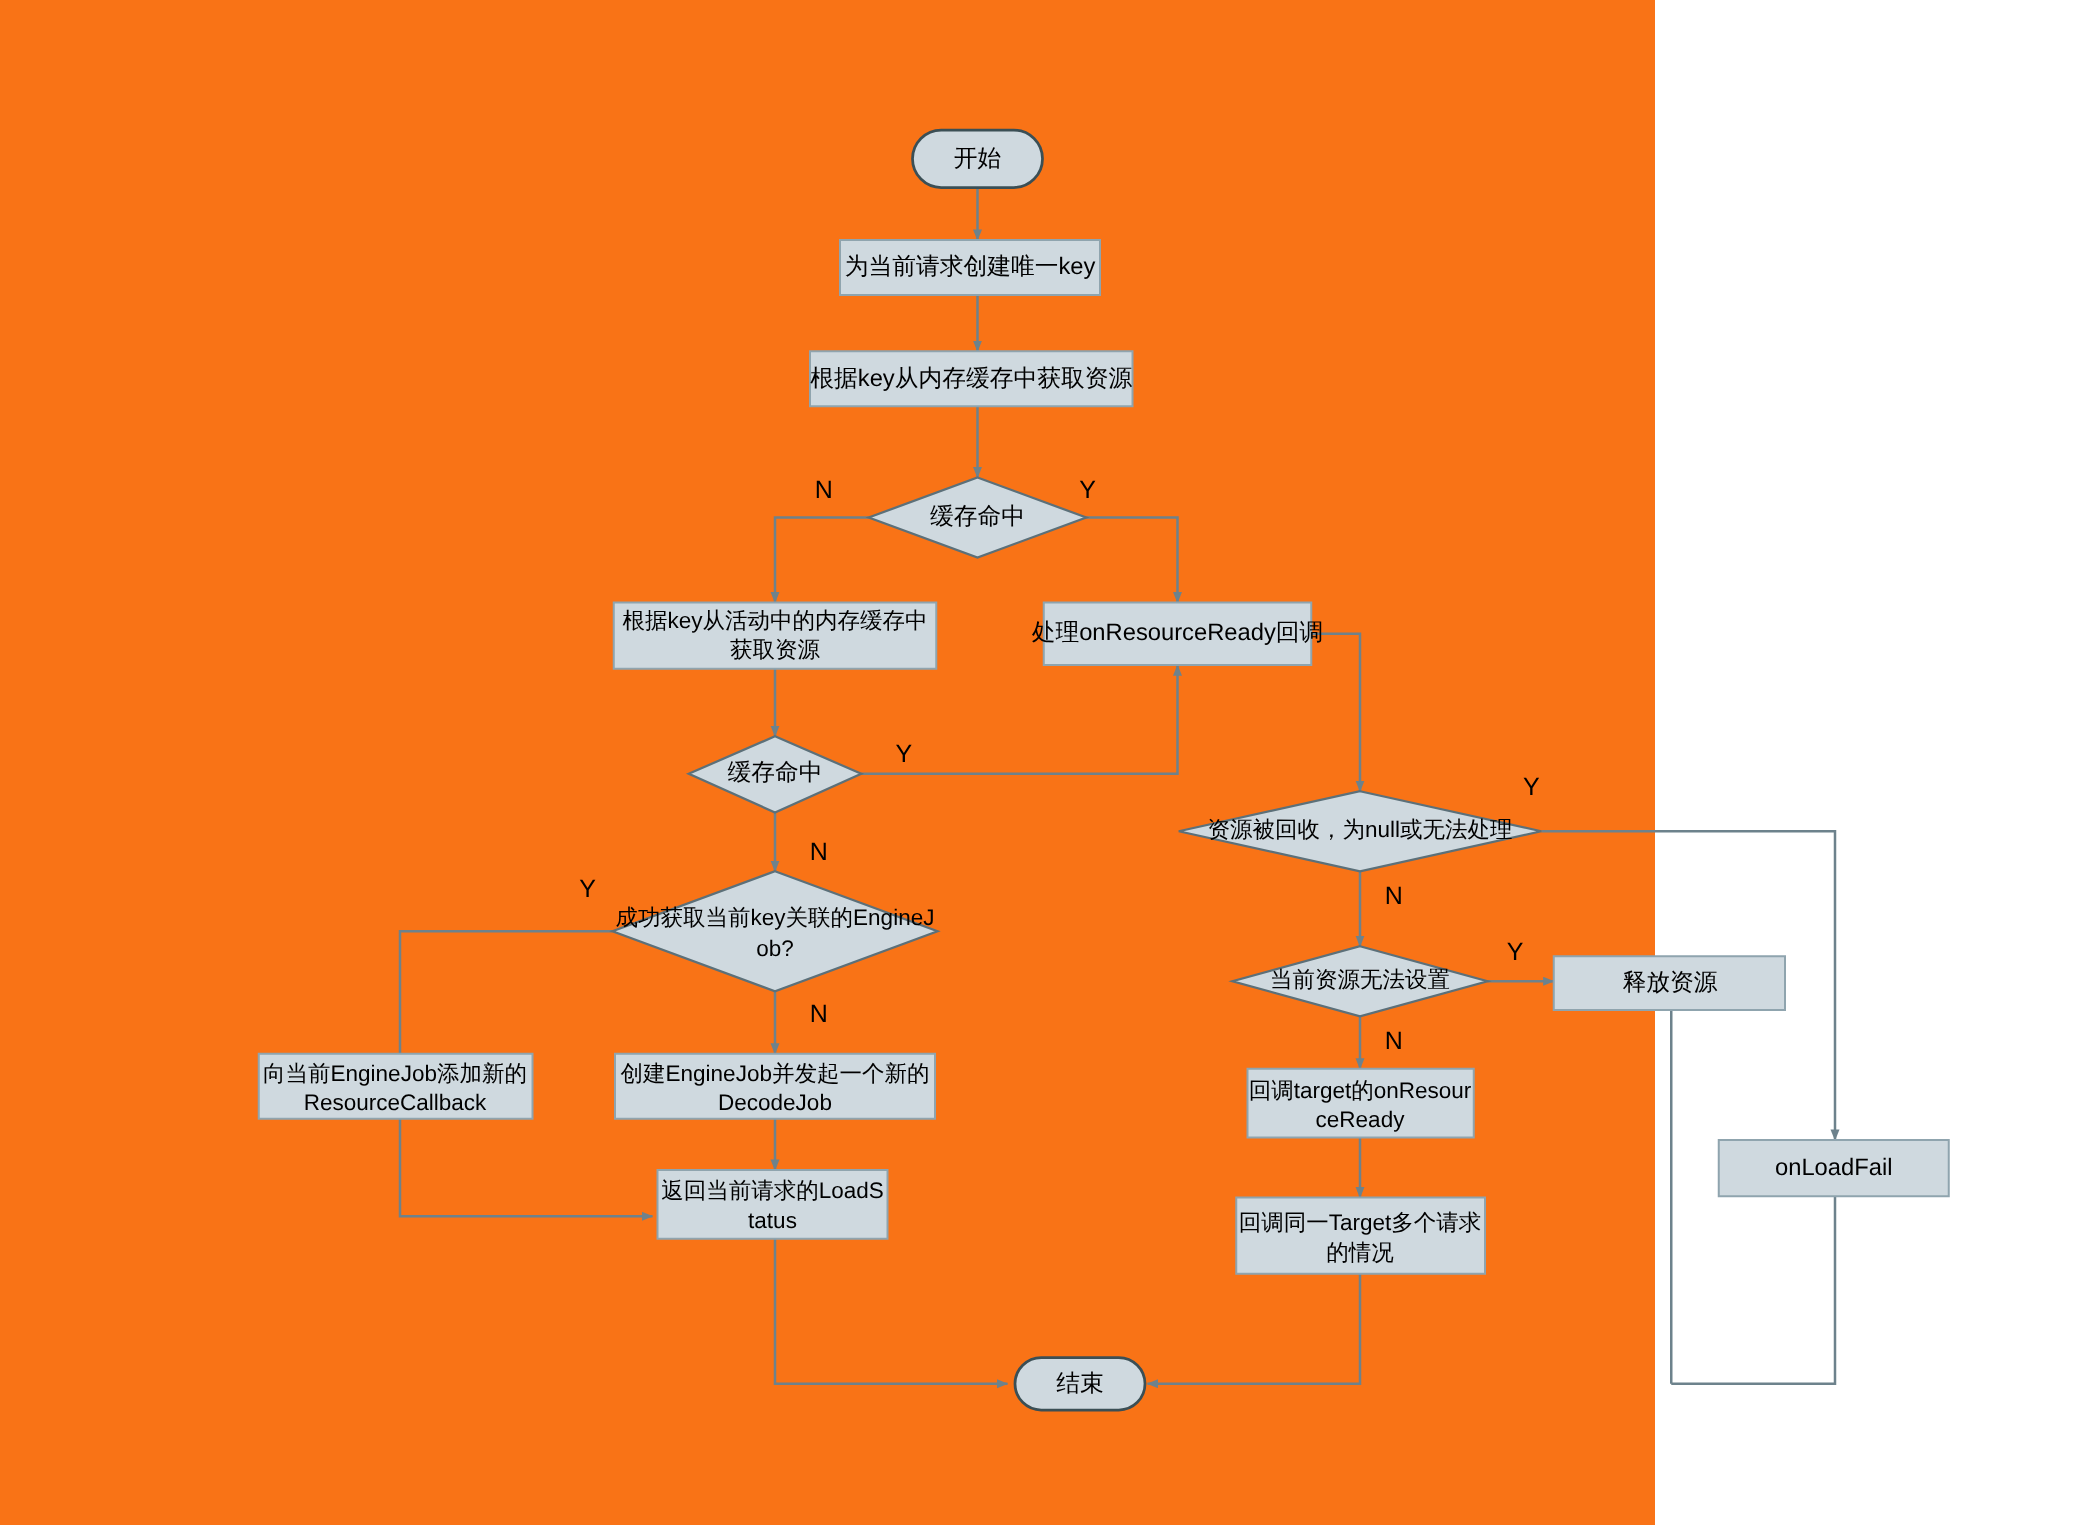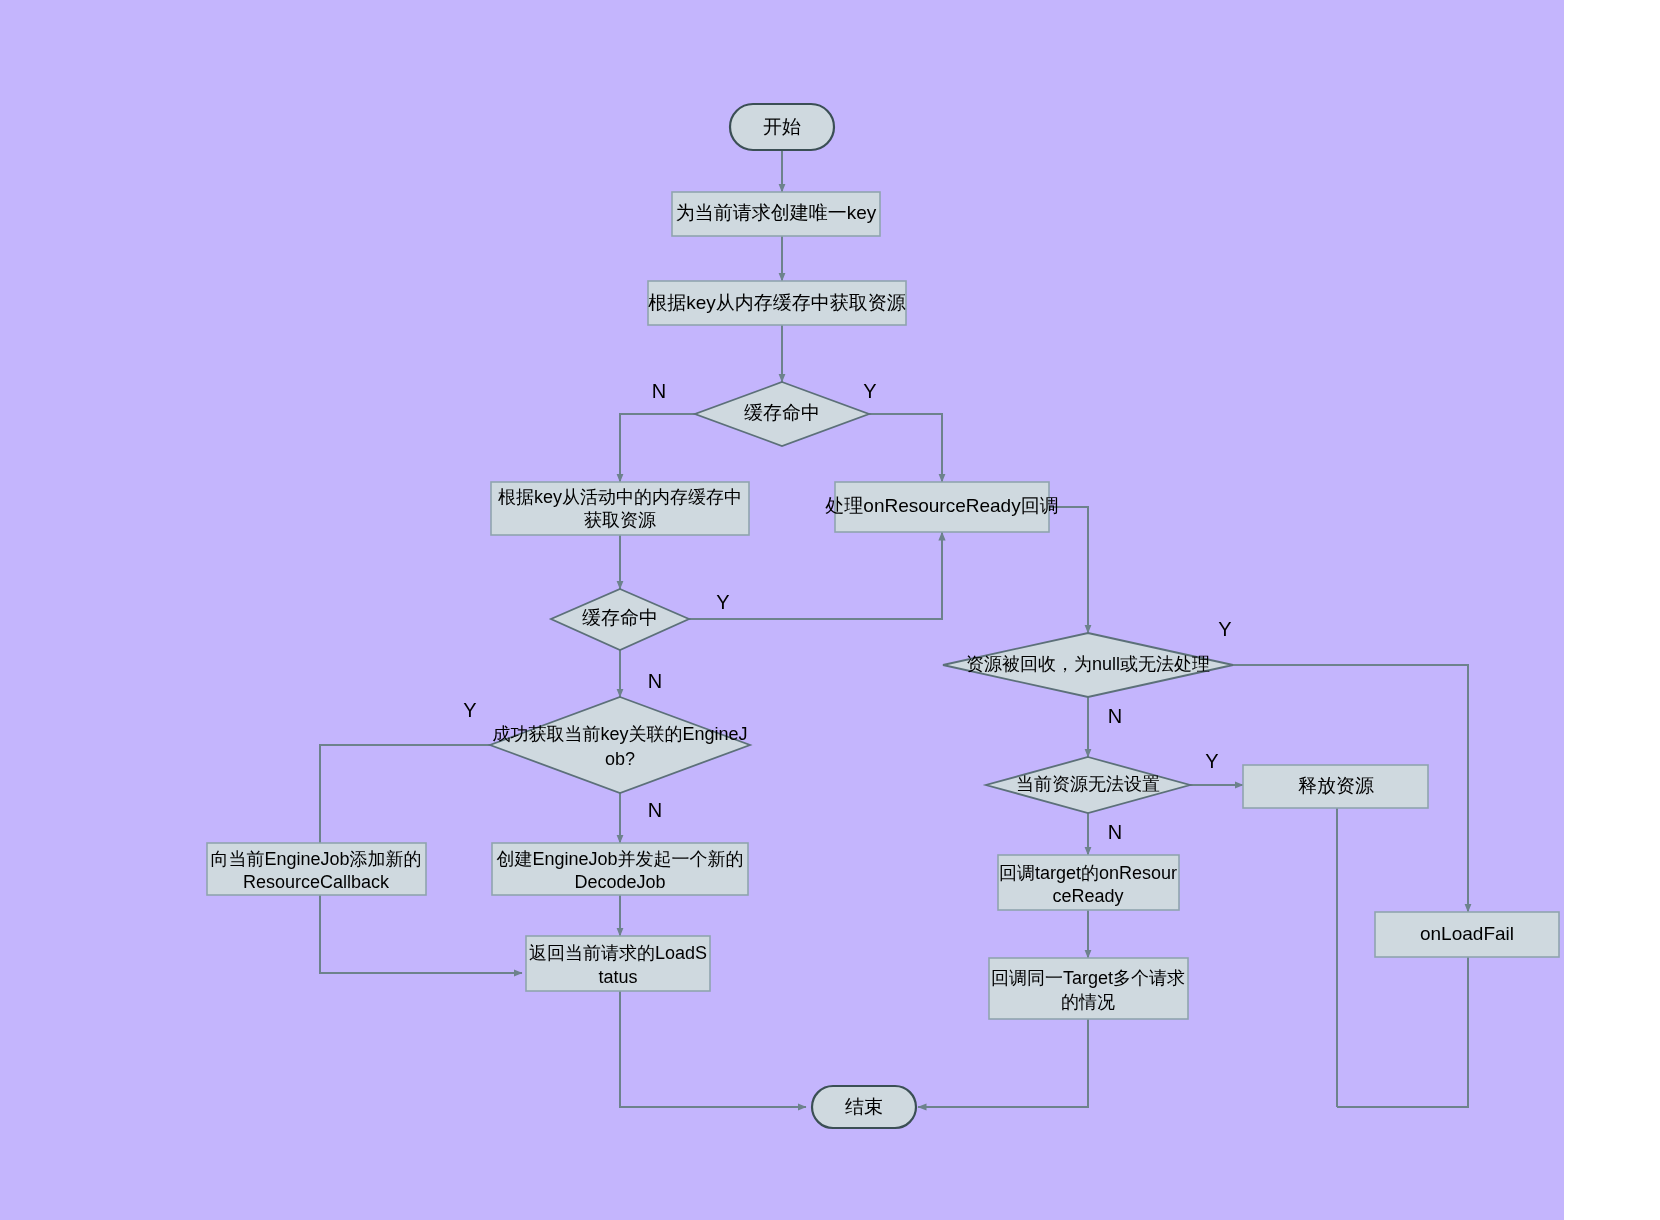--- a/index.html
+++ b/index.html
@@ -8,23 +8,23 @@
     background: #ffffff;
   }
   body {
     width: 1660px;
     height: 1220px;
     font-family: "Liberation Sans", sans-serif;
     overflow: hidden;
   }
   #flow-root {
     position: relative;
-    width: 1564px;
+    width: 1324px;
     height: 1220px;
-    background: #c4b5fd;
+    background: #f97316;
   }
   svg#flow-svg {
     position: absolute;
     left: 0;
     top: 0;
     width: 1660px;
     height: 1220px;
     display: block;
   }
   .node-shape {

